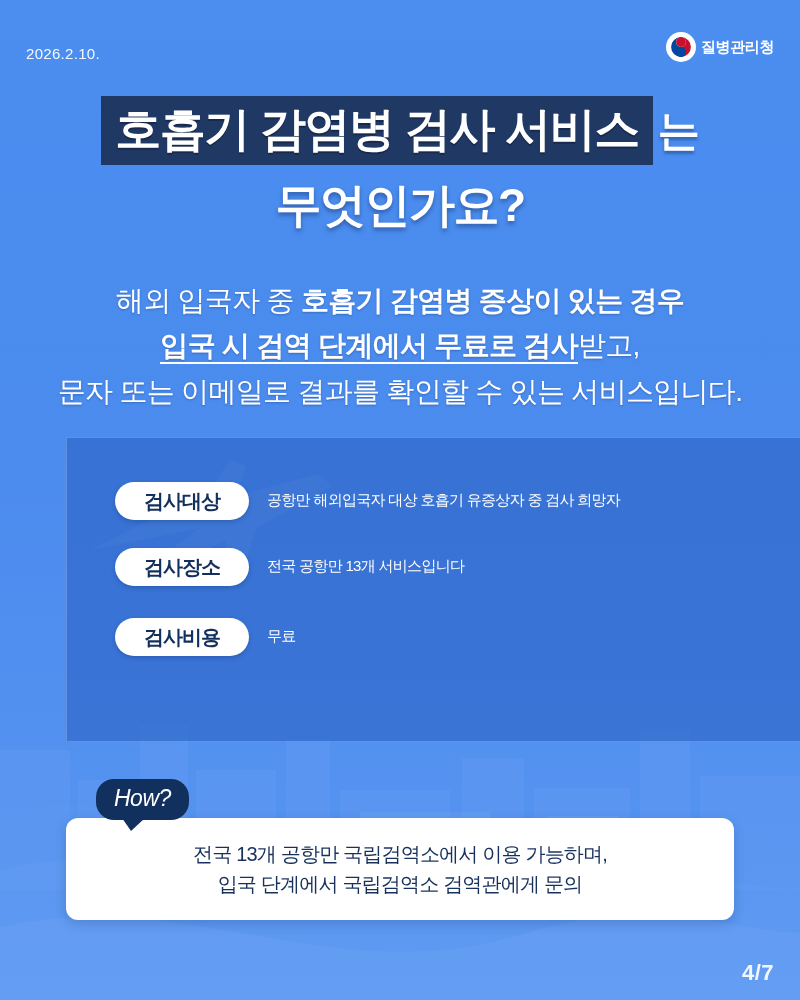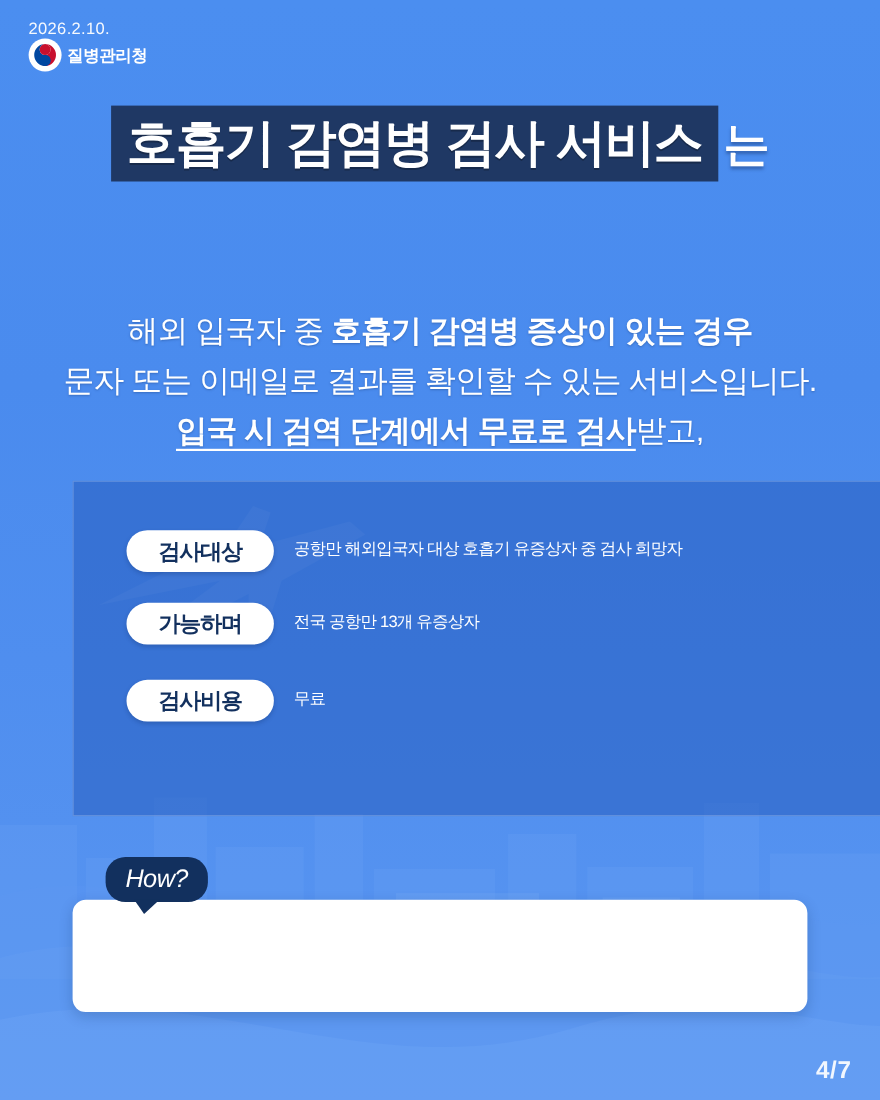--- a/index.html
+++ b/index.html
@@ -46,23 +46,22 @@
     opacity: .22;
   }
 
   
   .header {
     position: absolute;
     top: 18px; left: 0; right: 0;
     height: 44px;
     padding: 0 26px;
     display: flex;
-    align-items: flex-start;
+    align-items: flex-end;
     justify-content: space-between;
-    flex-direction: column;
   }
 
   .date {
     color: #ffffff;
     font-size: 15px;
     letter-spacing: .3px;
     opacity: .95;
   }
 
   .brand {
@@ -308,48 +307,51 @@
       </span>
       <span class="brand-name">질병관리청</span>
     </div>
   </div>
 
   <div class="title-block">
     <div class="title-row-1">
       <span class="title-hl">호흡기 감염병 검사 서비스</span>
       <span class="title-suffix">는</span>
     </div>
+    <div class="title-row-2">무엇인가요?</div>
   </div>
 
   <div class="lead">
     <div>
       <span>해외 입국자 중 </span><b>호흡기 감염병 증상이 있는 경우</b>
     </div>
-    <div>문자 또는 이메일로 결과를 확인할 수 있는 서비스입니다.</div>
     <div>
       <span class="ul">입국 시 검역 단계에서 무료로 검사</span><span>받고,</span>
     </div>
+    <div>문자 또는 이메일로 결과를 확인할 수 있는 서비스입니다.</div>
   </div>
 
   <div class="panel">
     <div class="panel-row">
       <span class="pill">검사대상</span>
       <span class="row-text">공항만 해외입국자 대상 호흡기 유증상자 중 검사 희망자</span>
     </div>
     <div class="panel-row">
-      <span class="pill">가능하며</span>
-      <span class="row-text">전국 공항만 13개 유증상자</span>
+      <span class="pill">검사장소</span>
+      <span class="row-text">전국 공항만 13개 서비스입니다</span>
     </div>
     <div class="panel-row">
       <span class="pill">검사비용</span>
       <span class="row-text">무료</span>
     </div>
   </div>
 
   <div class="how-tag">How?</div>
 
   <div class="callout">
     <div class="callout-text">
+      <div>전국 13개 공항만 국립검역소에서 이용 가능하며,</div>
+      <div>입국 단계에서 국립검역소 검역관에게 문의</div>
     </div>
   </div>
 
   <div class="page-num">4/7</div>
 </div>
 
 </body></html>

